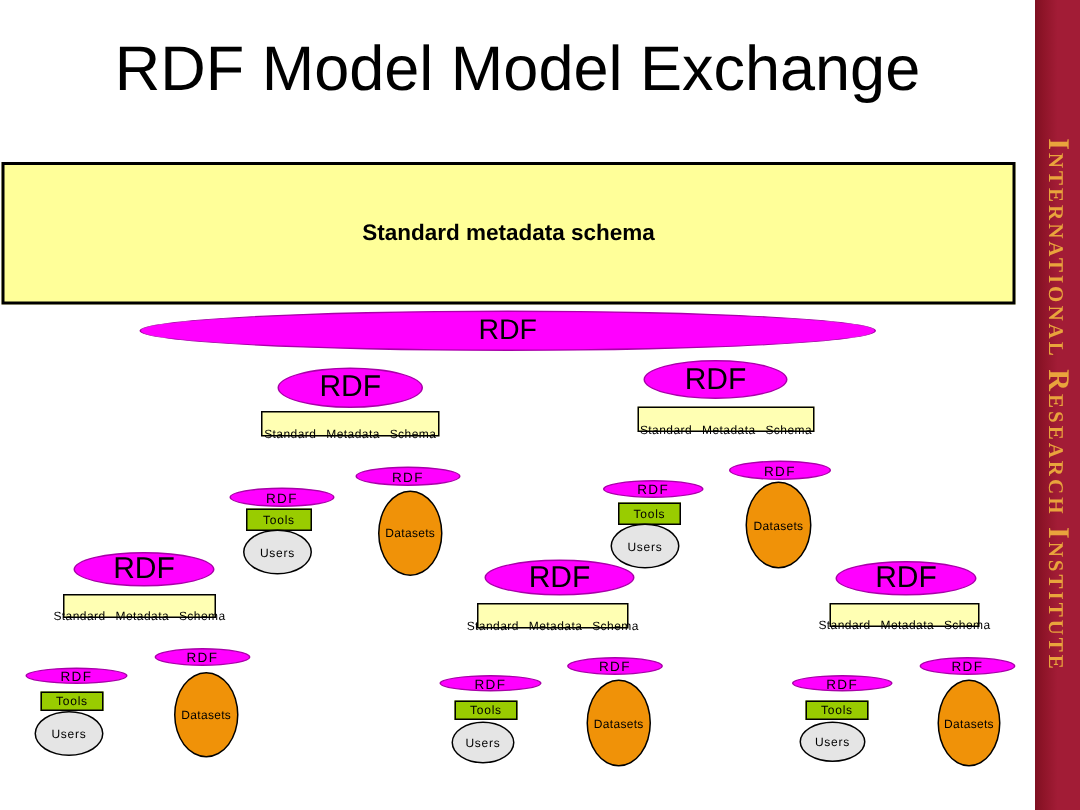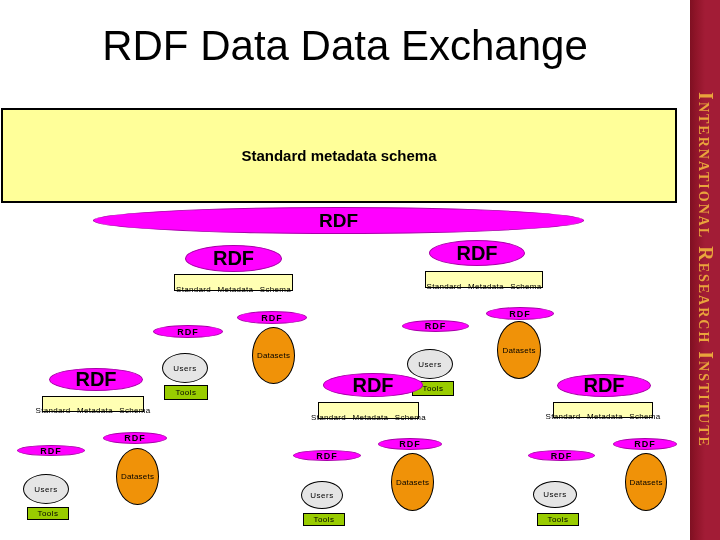--- a/index.html
+++ b/index.html
@@ -9,48 +9,48 @@
   .title { position:absolute; left:0; top:22px; width:690px; text-align:center;
            font-size:42px; color:#000; }
 
   .banner { position:absolute; left:1px; top:108px; width:676px; height:95px;
             background:#FFFF99; border:2px solid #000;
             display:flex; align-items:center; justify-content:center; }
   .banner span { font-size:15px; font-weight:bold; color:#000; }
 
   .ell { position:absolute; border-radius:50%; display:flex; align-items:center;
          justify-content:center; color:#000; }
-  .rdf { background:#FF00FF; border:1px solid #A800A8;font-weight:bold; }
+  .rdf { background:#FF00FF; border:1px solid #A800A8; }
   .rdf-wide { font-size:19px; }
   .rdf-big  { font-size:20px; }
   .rdf-small{ font-size:9px; letter-spacing:1px; }
 
   .schema { position:absolute; background:#FFFFB3; border:1px solid #000; }
   .schema span { position:absolute; left:50%; bottom:-4px; transform:translateX(-50%);
                  white-space:nowrap; font-size:8px; word-spacing:4px;
                  letter-spacing:0.3px; color:#000; }
 
   .tools { position:absolute; background:#99CC00; border:1px solid #000;
            display:flex; align-items:center; justify-content:center;
-           font-size:8px; letter-spacing:0.5px; color:#000;margin-top:46px; }
+           font-size:8px; letter-spacing:0.5px; color:#000; }
   .users    { background:#e5e5e5; border:1px solid #000; font-size:8px; letter-spacing:0.5px; }
   .datasets { background:#F09208; border:1px solid #000; font-size:8px; letter-spacing:0.2px; }
 
   .sidebar { position:absolute; left:690px; top:0; width:30px; height:540px;
              background:linear-gradient(90deg,#7f1022 0%,#8e1428 18%,#A21C36 50%); }
   .sidebar span { position:absolute; left:50%; top:50%; transform:translate(-50%,-50%);
                   writing-mode:vertical-rl; white-space:nowrap;
                   font-family:"Liberation Serif", serif; font-weight:bold;
                   font-variant-caps:small-caps; font-size:20px; letter-spacing:2px;
                   color:#E9A43C; }
 </style>
 </head>
 <body>
 
-<div class="title">RDF Data Data Exchange</div>
+<div class="title">RDF Model Model Exchange</div>
 
 <div class="banner">
   <span>Standard metadata schema</span>
 </div>
 
 <div class="ell rdf rdf-wide" style="left:93px;top:207px;width:491px;height:27px">RDF</div>
 
 <div class="ell rdf rdf-big" style="left:185px;top:245px;width:97px;height:27px">RDF</div>
 <div class="schema" style="left:174px;top:274px;width:119px;height:17px">
   <span>Standard Metadata Schema</span>

